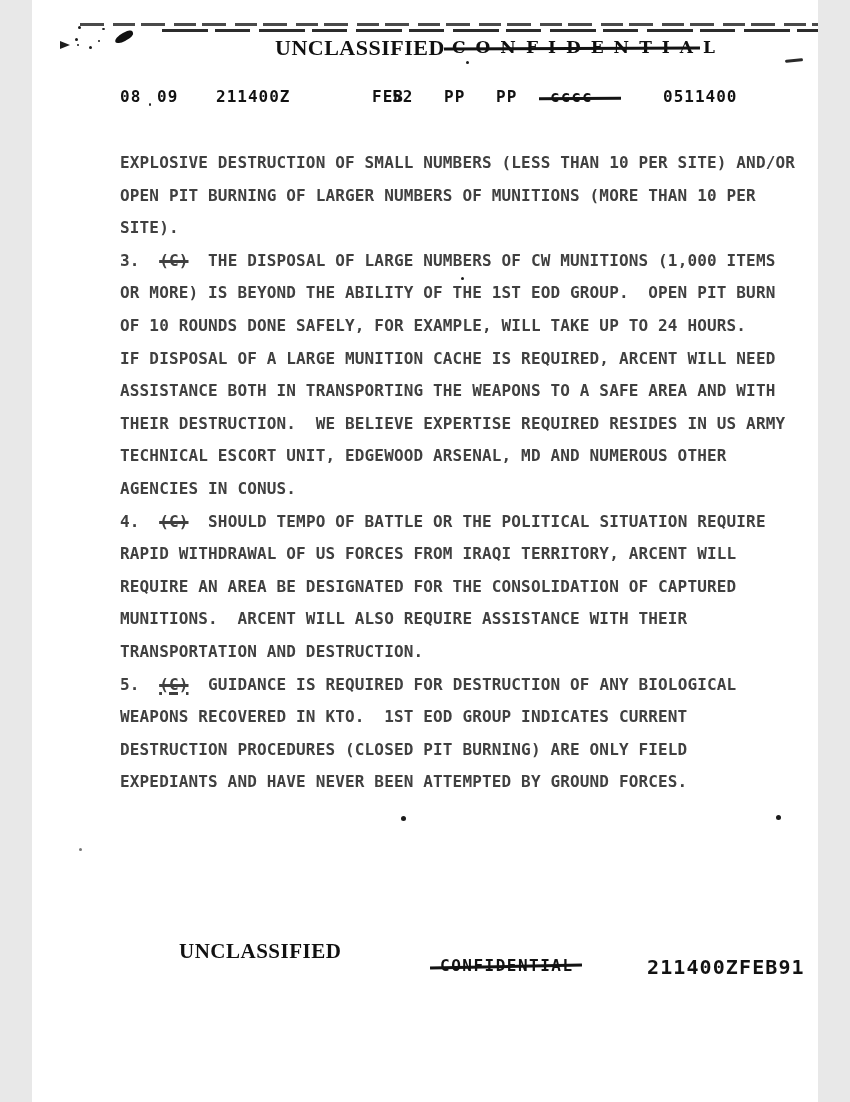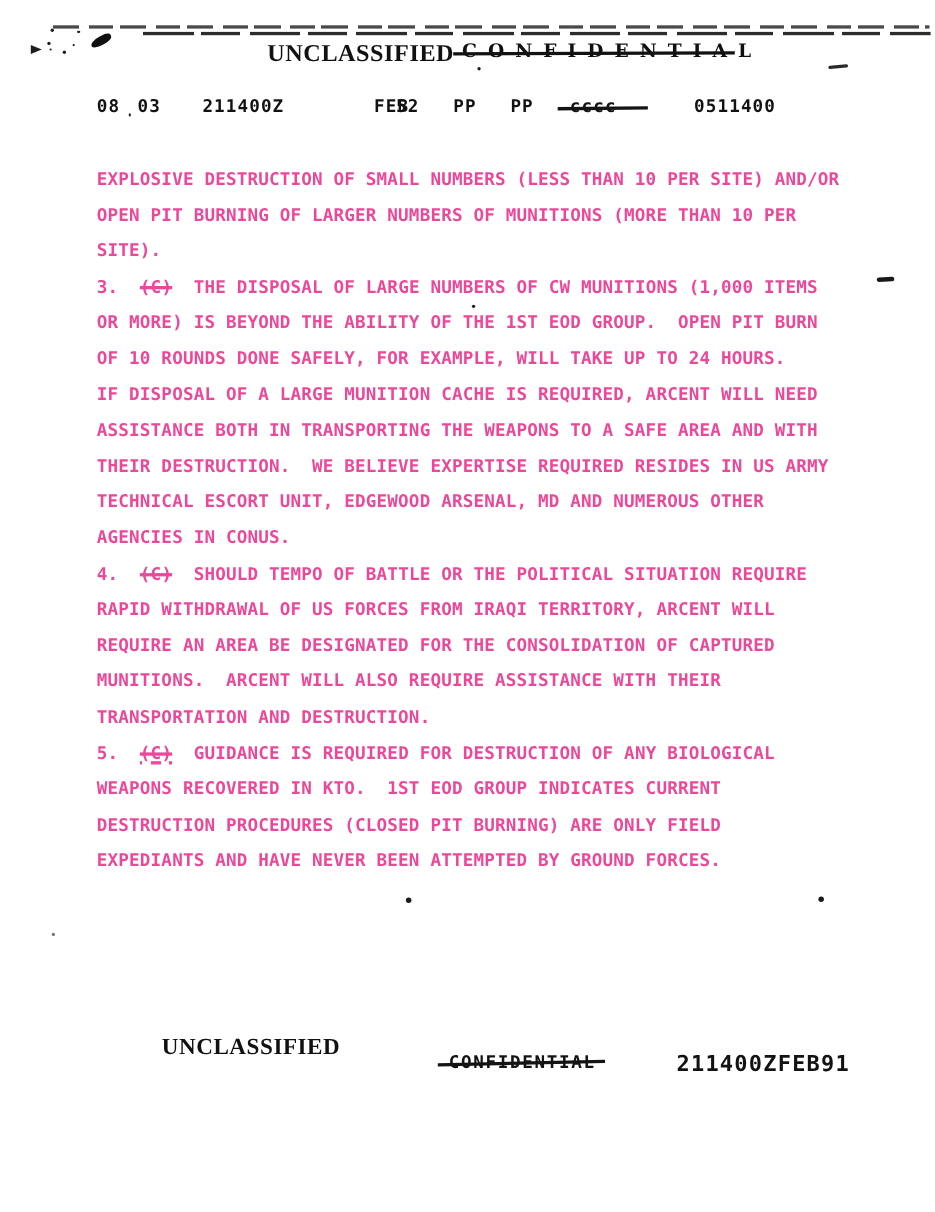--- a/index.html
+++ b/index.html
@@ -1,18 +1,18 @@
 <!DOCTYPE html>
 <html><head>
 <meta charset="utf-8">
 <style>
   html,body{margin:0;padding:0;background:#e8e8e8;}
   .page{
     position:relative;
-    width:850px;height:1102px;
+    width:786px;height:1102px;
     background:#ffffff;
     overflow:hidden;
     font-family:"DejaVu Sans Mono",monospace;
     color:#141414;
     margin:0 auto;
   }
   
   .edge-line-1{
     position:absolute;left:48px;top:23px;width:797px;height:3px;
     background:repeating-linear-gradient(90deg,#1d1d1d 0 24px,transparent 24px 33px,#1d1d1d 33px 55px,transparent 55px 61px);
@@ -62,21 +62,21 @@
     white-space:pre;color:#121212;
   }
   .meta-strike{
     position:absolute;left:507px;top:97px;width:82px;height:3px;
     background:#141414;transform:rotate(-.5deg);
   }
   
   .body-block{
     position:absolute;left:88px;top:147px;width:700px;
     font-size:16px;font-weight:700;line-height:32.6px;
-    letter-spacing:.15px;white-space:pre;color:#ec4899;
+    letter-spacing:.15px;white-space:pre;color:#404040;
   }
   .struck{text-decoration:line-through;text-decoration-thickness:2.5px;}
   .struck-underline{text-decoration:line-through underline;text-decoration-thickness:2.5px;}
   .margin-dash{
     position:absolute;left:797px;top:252px;width:16px;height:4px;
     background:#191919;border-radius:2px;transform:rotate(-3deg);
   }
   
   .ftr-unclass{
     position:absolute;left:147px;top:939px;
@@ -118,21 +118,21 @@
   <div class="speck" style="left:744px;top:815px;width:5px;height:5px;"></div>
   <div class="speck" style="left:47px;top:848px;width:3px;height:3px;opacity:.6;"></div>
 
   <div class="hdr-unclass">UNCLASSIFIED</div>
   <div class="hdr-conf">CONFIDENTIAL</div>
   <div class="hdr-conf-strike"></div>
   <div class="hdr-dash"></div>
 
   <div class="meta">
       <span style="left: 88px;">08</span>
-      <span style="left: 125px;">03</span>
+      <span style="left: 125px;">09</span>
       <span style="left: 184px;">211400Z</span>
       <span style="left: 293px; margin-left: 47px;">FEB</span>
       <span style="left: 360px;">52</span>
       <span style="left: 412px;">PP</span>
       <span style="left: 464px;">PP</span>
       <span style="left: 518px;">cccc</span>
       <span style="left: 631px;">0511400</span>
     </div>
   <div class="meta-strike"></div>
 

